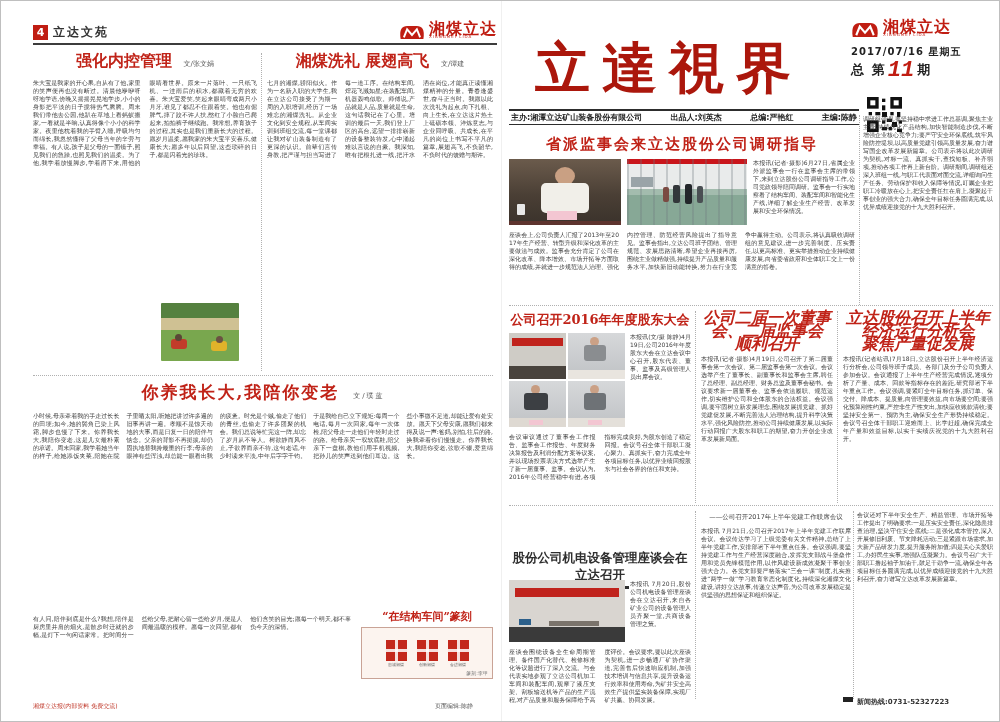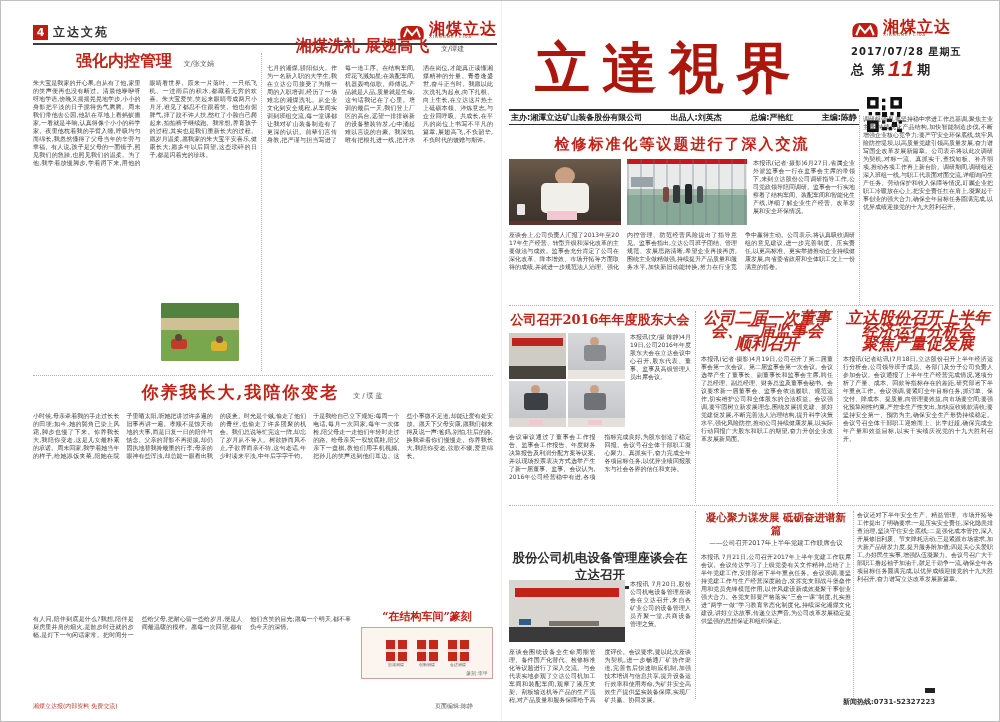--- a/index.html
+++ b/index.html
@@ -34,21 +34,21 @@
   .brand svg { display:block; }
   .brand-cn { font-size:16px; font-weight:bold; color:#c01d12; letter-spacing:1px; line-height:10px; }
   .brand-en { font-size:4px; color:#c01d12; letter-spacing:1px; line-height:6px; }
 
   .headline-red { font-family:"DejaVu Serif", serif; font-weight:bold; color:#c02318;
                   text-align:center; }
   .byline { font-size:7px; color:#555; font-weight:normal; margin-left:6px; }
 
   .art { position:absolute; }
   #a1 { left:4px;  top:44px; width:224px; height:322px; }
-  #a2 { left:238px; top:29px; width:226px; height:322px; }
+  #a2 { left:238px; top:44px; width:226px; height:322px; }
   #a3 { left:4px;  top:374px; width:460px; height:306px; }
   #a1 .headline-red, #a2 .headline-red { font-size:16px; }
   #a3 .headline-red { font-size:17px; letter-spacing:2px; }
   #a1 .body-text { margin-top:7px; height:288px; }
   #a2 .body-text { margin-top:7px; height:288px; }
   #a3 .b1 { margin-top:8px; height:196px; }
   #a3 .b2 { position:absolute; left:0; top:234px; width:318px; height:66px; }
 
   .ph { position:absolute; overflow:hidden; border-radius:1px; }
   .deco { position:absolute; }
@@ -126,21 +126,21 @@
   .f-row { position:absolute; left:0; top:30px; width:100%; height:62px; display:flex; gap:5px; }
   .ph-machine { width:116px; height:62px; position:relative; overflow:hidden; background:#d9d5d0; }
   .f-side { flex:1; height:62px; }
   #artF .f2b { position:absolute; left:0; top:98px; width:100%; height:94px; }
 
   #artG .g-title { text-align:center; font-family:"DejaVu Serif", serif; font-weight:bold;
                    color:#b3261a; font-size:10.5px; line-height:13px; }
   #artG .g-sub { text-align:center; font-size:6.5px; color:#444; margin-top:2px; }
   #artG .body-text { margin-top:5px; height:156px; }
 
-  .rp-footer { position:absolute; left:338px; bottom:10px; display:flex; align-items:flex-end; gap:4px;flex-direction:column; }
+  .rp-footer { position:absolute; left:338px; bottom:10px; display:flex; align-items:flex-start; gap:4px; }
   .rp-footer .bar { width:10px; height:5px; background:#222; }
   .rp-footer .hotline { font-size:7px; color:#333; font-weight:bold; }
 </style>
 </head>
 <body>
 
 <div class="sheet">
   <div class="gutter"></div>
 
   <div class="page page-left">
@@ -228,21 +228,21 @@
       <div class="brand">
         <svg width="28" height="18" viewBox="0 0 32 20">
           <path d="M2 18 C0 6 4 2 10 2 h12 c6 0 10 4 8 16 z" fill="#c01d12"></path>
           <path d="M6 16 L10 6 L16 13 L22 6 L26 16" stroke="#fff" stroke-width="2.4" fill="none"></path>
         </svg>
         <div>
           <div class="brand-cn">湘煤立达</div>
           <div class="brand-en">XIANGMEI LIDA</div>
         </div>
       </div>
-      <div class="mast-date">2017/07/28 星期五</div>
+      <div class="mast-date">2017/07/16 星期五</div>
       <div class="issue-line">
         <span class="issue-pre">总 第</span>
         <span class="issue-no">11</span>
         <span class="issue-suf">期</span>
       </div>
       <svg class="qr" viewBox="0 0 21 21">
         <rect width="21" height="21" fill="#fff"></rect>
         <g fill="#111">
           <rect x="0" y="0" width="7" height="7"></rect>
             <rect x="14" y="0" width="7" height="7"></rect>
@@ -272,21 +272,21 @@
       <span>主办:湘潭立达矿山装备股份有限公司</span>
       <span>出品人:刘英杰</span>
       <span>总编:严艳红</span>
       <span>主编:陈静</span>
     </div>
 
     <div class="dot-v" style="left:354px;top:108px;height:190px;"></div>
     <div class="art body-text" id="colA">调研组强调,要坚持稳中求进工作总基调,聚焦主业主责,持续优化产品结构,加快智能制造步伐,不断增强企业核心竞争力;要严守安全环保底线,筑牢风险防控堤坝,以高质量党建引领高质量发展,奋力谱写国企改革发展新篇章。公司表示将以此次调研为契机,对标一流、真抓实干,查找短板、补齐弱项,推动各项工作再上新台阶。调研期间,调研组还深入班组一线,与职工代表面对面交流,详细询问生产任务、劳动保护和收入保障等情况,叮嘱企业把职工冷暖放在心上,把安全责任扛在肩上,凝聚起干事创业的强大合力,确保全年目标任务圆满完成,以优异成绩迎接党的十九大胜利召开。</div>
 
     <div class="art" id="artB">
-      <div class="headline-red">检修标准化等议题进行了深入交流</div>
+      <div class="headline-red">省派监事会来立达股份公司调研指导</div>
       <div class="b-row">
         <div class="ph-man">
           <div class="deco" style="left:46px;top:8px;width:20px;height:18px;background:#c9a083;border-radius:50%;"></div>
           <div class="deco" style="left:32px;top:24px;width:48px;height:30px;background:#f1efe9;border-radius:5px;"></div>
           <div class="deco" style="left:8px;bottom:10px;width:8px;height:11px;background:#e8e8e8;border-radius:1px;"></div>
           <div class="deco" style="left:38px;bottom:5px;width:30px;height:9px;background:#f3c6d2;"></div>
           <div class="deco" style="left:0;bottom:0;width:100%;height:4px;background:#5e342e;"></div>
         </div>
         <div class="ph-factory">
           <div class="deco" style="left:46px;top:26px;width:7px;height:18px;background:#33373a;border-radius:2px;"></div>
@@ -366,21 +366,20 @@
           <div class="deco" style="left:40px;bottom:16px;width:50px;height:5px;background:#7b746c;"></div>
         </div>
         <div class="f-side body-text">本报讯 7月20日,股份公司机电设备管理座谈会在立达召开,来自各矿业公司的设备管理人员齐聚一堂,共商设备管理之策。</div>
       </div>
       <div class="body-text cols-2 f2b">座谈会围绕设备全生命周期管理、备件国产化替代、检修标准化等议题进行了深入交流。与会代表实地参观了立达公司机加工车间和装配车间,观摩了液压支架、刮板输送机等产品的生产流程,对产品质量和服务保障给予高度评价。会议要求,要以此次座谈为契机,进一步畅通厂矿协作渠道,完善售后快速响应机制,加强技术培训与信息共享,提升设备运行效率和使用寿命,为矿井安全高效生产提供坚实装备保障,实现厂矿共赢、协同发展。</div>
     </div>
 
     <div class="dot-v" style="left:190px;top:504px;height:188px;"></div>
 
     <div class="art" id="artG">
-      <div class="g-title">凝心聚力谋发展 砥砺奋进谱新篇</div>
       <div class="g-sub">——公司召开2017年上半年党建工作联席会议</div>
       <div class="body-text">本报讯 7月21日,公司召开2017年上半年党建工作联席会议。会议传达学习了上级党委有关文件精神,总结了上半年党建工作,安排部署下半年重点任务。会议强调,要坚持党建工作与生产经营深度融合,发挥党支部战斗堡垒作用和党员先锋模范作用,以作风建设新成效凝聚干事创业强大合力。各党支部要严格落实“三会一课”制度,扎实推进“两学一做”学习教育常态化制度化,持续深化湘煤文化建设,讲好立达故事,传递立达声音,为公司改革发展稳定提供坚强的思想保证和组织保证。</div>
     </div>
 
     <div class="dot-v" style="left:348px;top:504px;height:188px;"></div>
     <div class="art body-text" id="colH">会议还对下半年安全生产、精益管理、市场开拓等工作提出了明确要求:一是压实安全责任,深化隐患排查治理,坚决守住安全底线;二是强化成本管控,深入开展修旧利废、节支降耗活动;三是紧跟市场需求,加大新产品研发力度,提升服务附加值;四是关心关爱职工,办好民生实事,增强队伍凝聚力。会议号召广大干部职工撸起袖子加油干,鼓足干劲争一流,确保全年各项目标任务圆满完成,以优异成绩迎接党的十九大胜利召开,奋力谱写立达改革发展新篇章。</div>
 
     <div class="rp-footer">
       <div class="bar"></div>
       <div class="hotline">新闻热线:0731-52327223</div>

